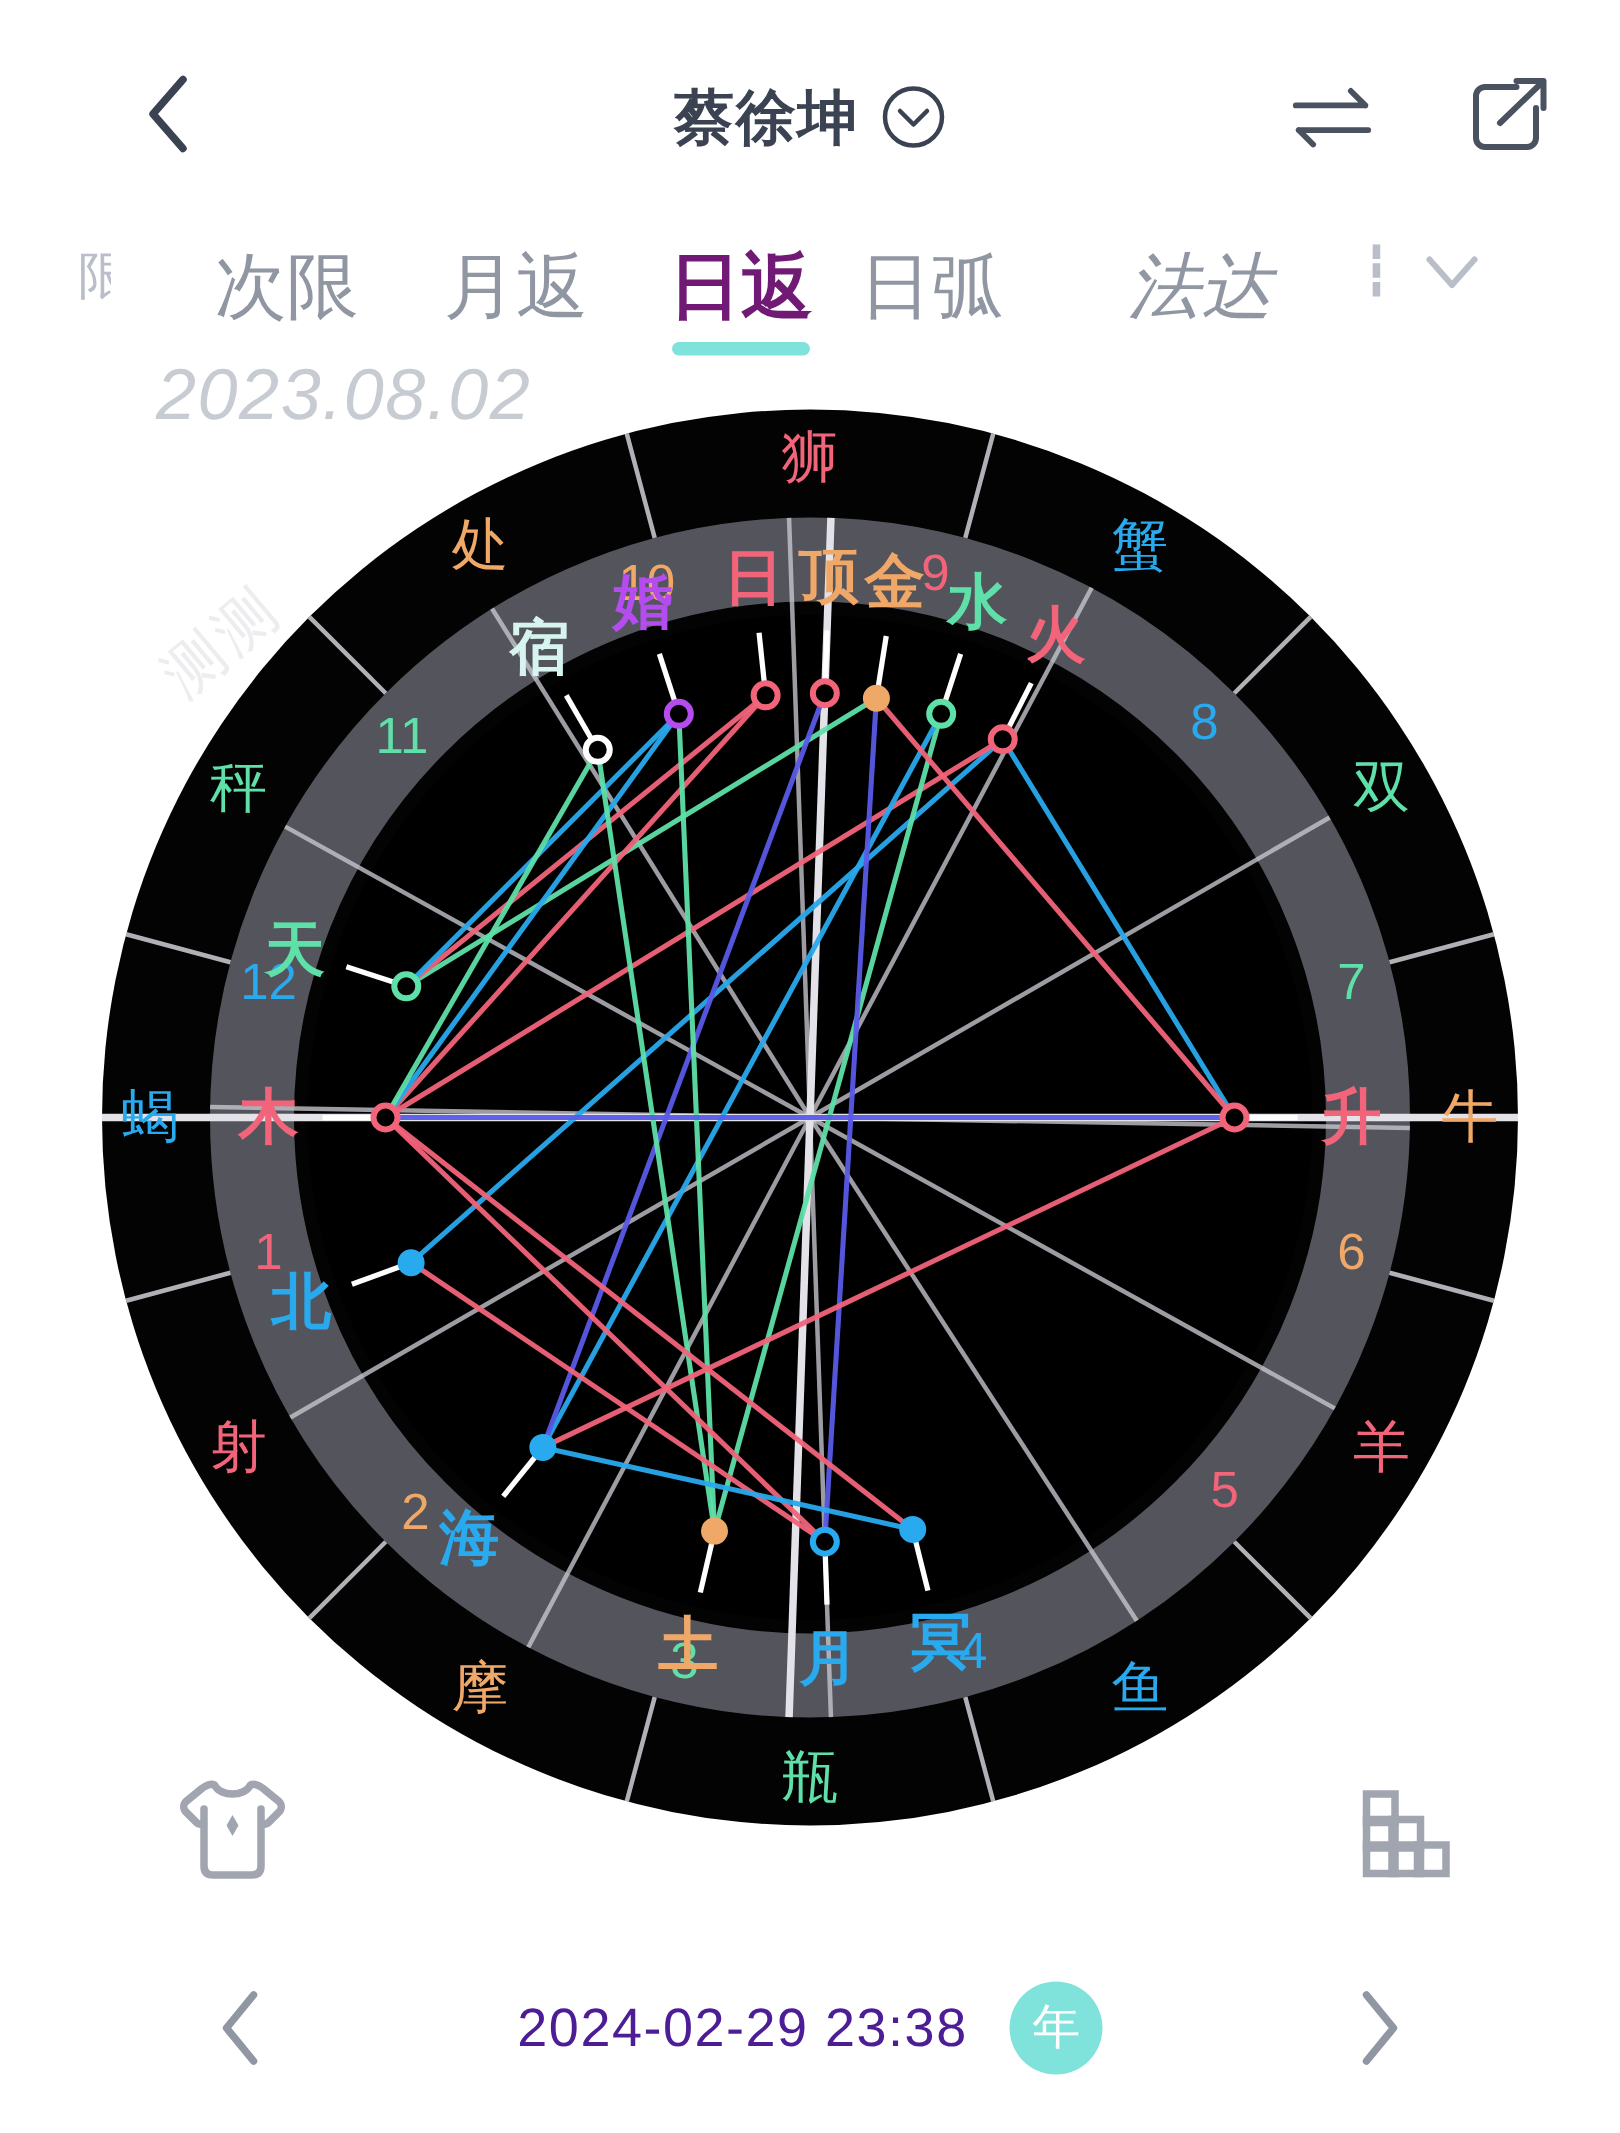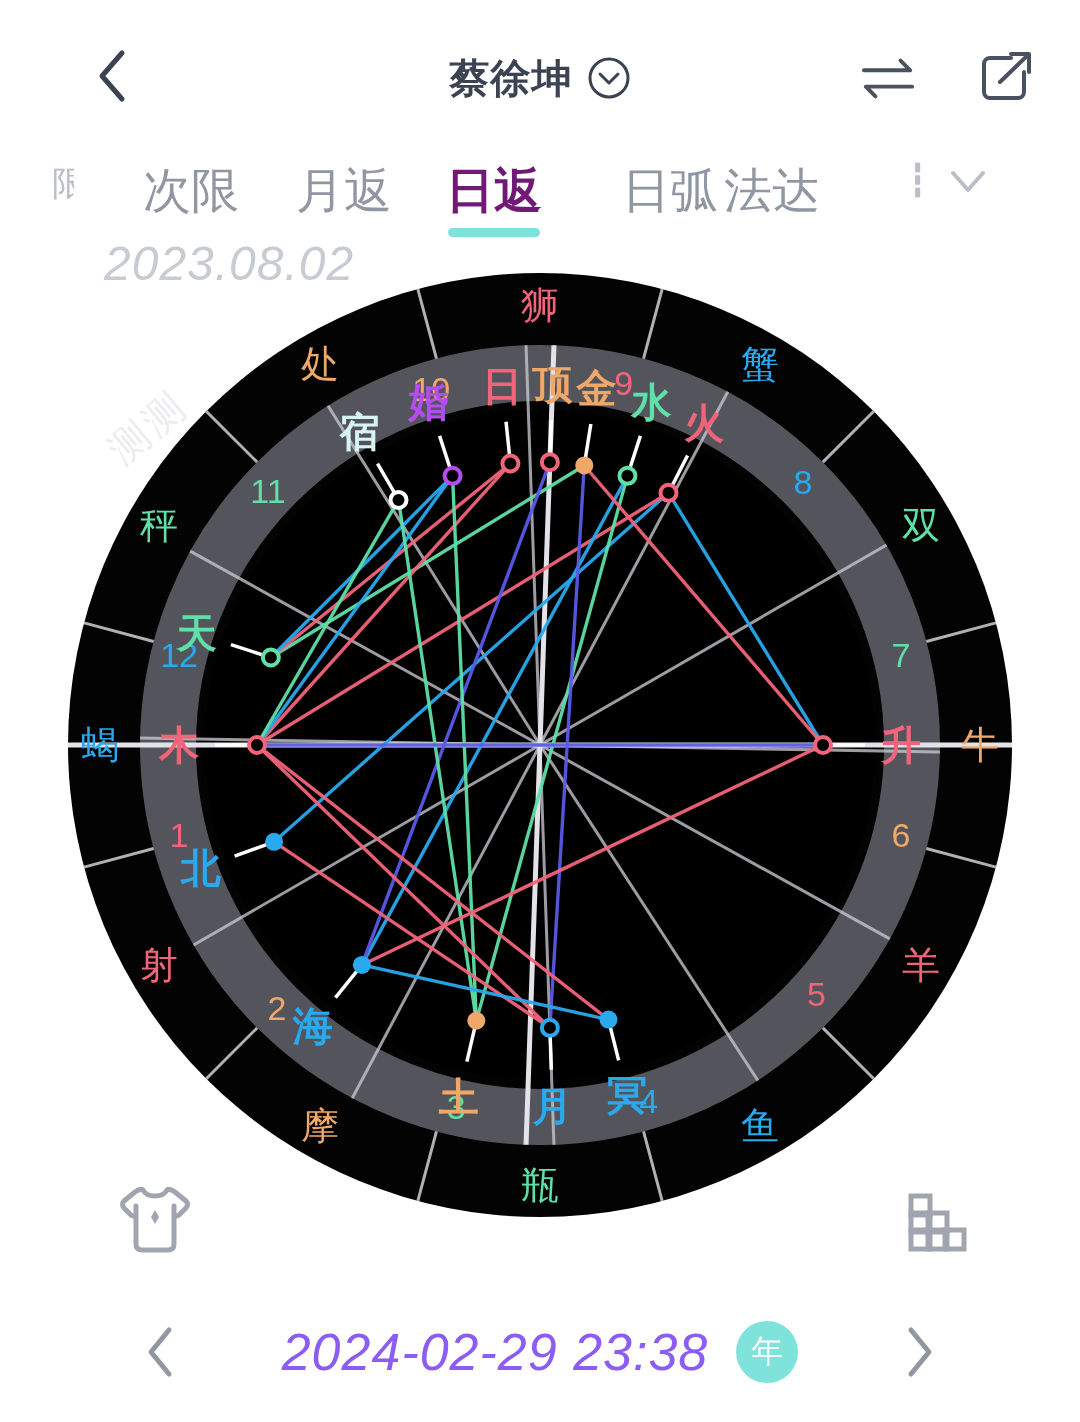--- a/index.html
+++ b/index.html
@@ -66,21 +66,21 @@
   .foot-ic.right { right:100px; }
 
   
   .bottom-bar {
     position:absolute; left:0; bottom:0; width:1080px; height:140px;
     display:flex; align-items:center; justify-content:center; gap:0;
   }
   .bb-chev { position:absolute; width:60px; height:60px; display:flex; align-items:center; justify-content:center; cursor:pointer; }
   .bb-chev.prev { left:130px; }
   .bb-chev.next { right:130px; }
-  .bb-date { font-size:52px; color:#8b5cf6; letter-spacing:1px;font-style:italic; }
+  .bb-date { font-size:36px; color:#4c1d95; letter-spacing:1px; }
   .bb-pill {
     margin-left:28px; width:62px; height:62px; border-radius:50%;
     background:#7fe3dc; color:#ffffff; font-size:32px;
     display:flex; align-items:center; justify-content:center; cursor:pointer;
   }
 </style>
 </head>
 <body>
 
 <div class="app">
@@ -116,22 +116,22 @@
         </svg>
       </div>
     </div>
   </div>
 
   <div class="tabs">
     <span class="tab-edge" style="position:absolute;left:52px;top:6px;overflow:hidden;width:22px;">限</span>
     <span class="tab" style="position:absolute;left:143px;top:4px;">次限</span>
     <span class="tab" style="position:absolute;left:296px;top:4px;font-family:Liberation Mono, monospace;">月返</span>
     <span class="tab active" style="position:absolute;left:446px;top:4px;">日返</span>
-    <span class="tab" style="position:absolute;left:622px;top:4px;">日弧</span>
-    <span class="tab" style="position:absolute;left:724px;top:4px;">法达</span>
+    <span class="tab" style="position:absolute;left:573px;top:4px;">日弧</span>
+    <span class="tab" style="position:absolute;left:752px;top:4px;font-style:italic;">法达</span>
     <span class="tab-more" style="position:absolute;left:908px;top:6px;">┇</span>
     <span style="position:absolute;left:945px;top:10px;">
       <svg width="46" height="34" viewBox="0 0 46 34">
         <path d="M8 8 L23 25 L38 8" fill="none" stroke="#b9bec8" stroke-width="4" stroke-linecap="round" stroke-linejoin="round"></path>
       </svg>
     </span>
   </div>
 
   <div class="date-ovl">
     <div>2023.08.02</div>

